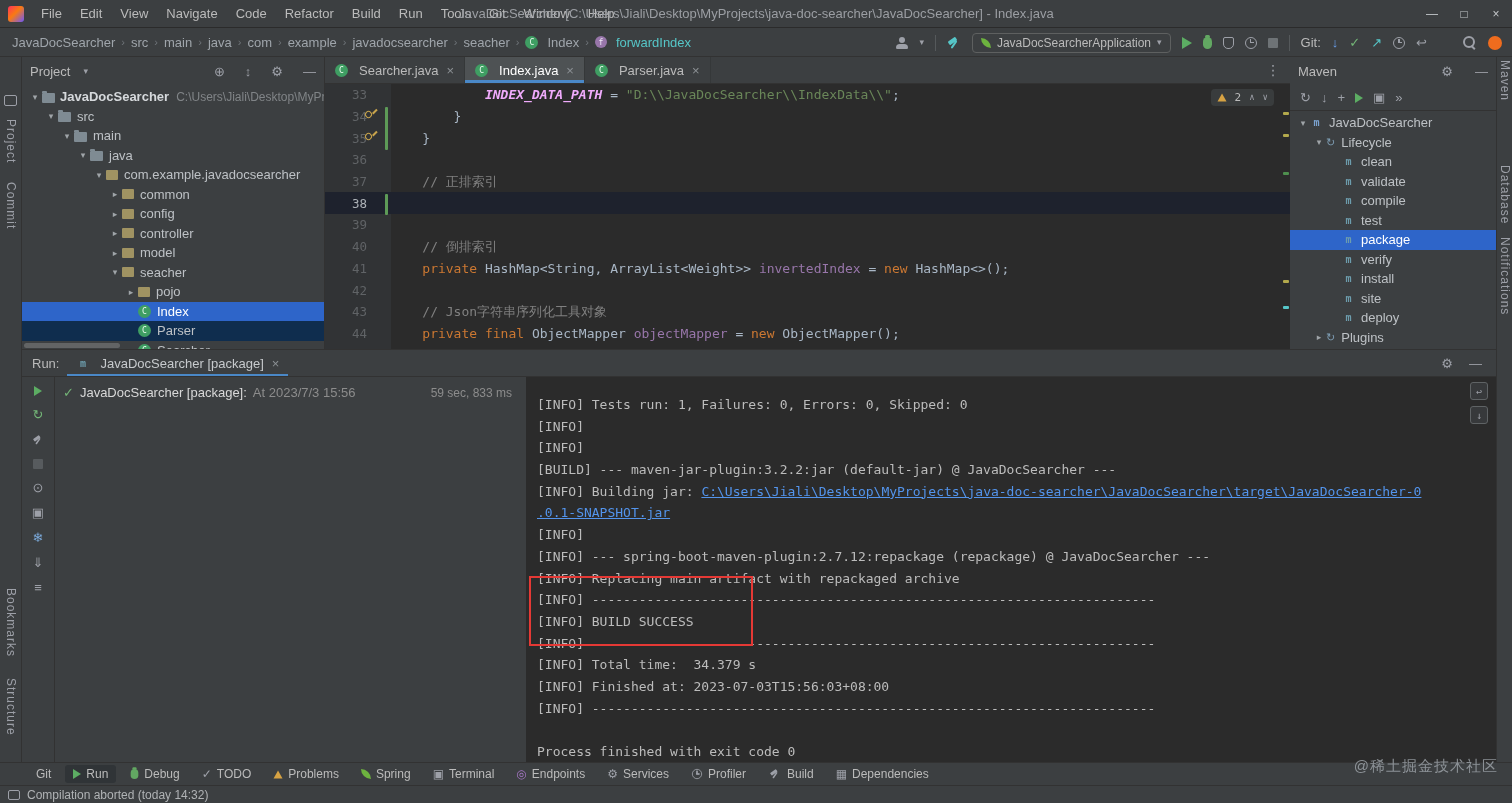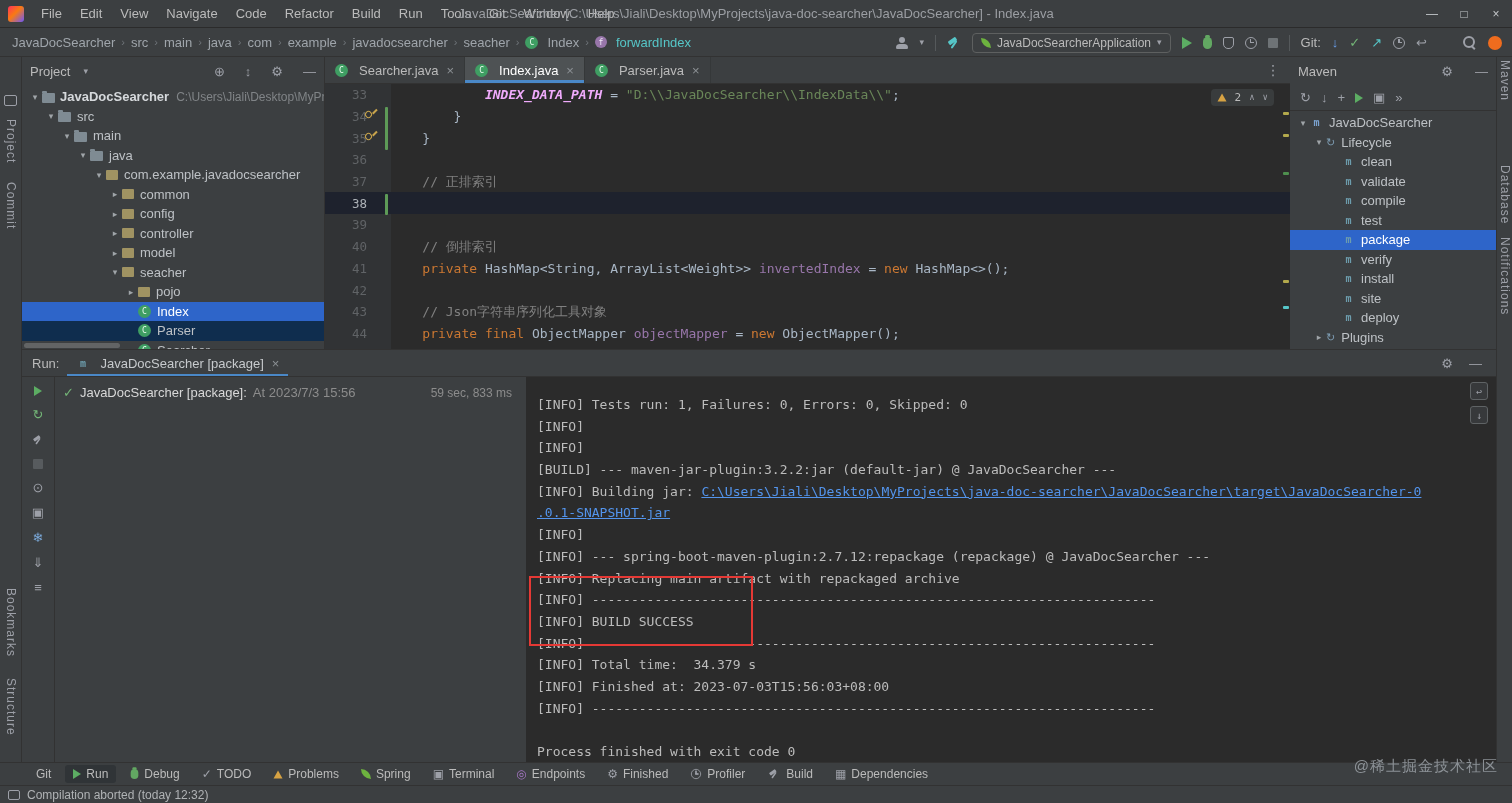--- a/index.html
+++ b/index.html
@@ -589,36 +589,36 @@
     <div class="tw-item">
       <span class="glyph g12">▣</span>
       <span>Terminal</span>
     </div>
     <div class="tw-item">
       <span class="glyph g12 purple">◎</span>
       <span>Endpoints</span>
     </div>
     <div class="tw-item">
       <span class="glyph g12">⚙</span>
-      <span>Finished</span>
+      <span>Services</span>
     </div>
     <div class="tw-item">
       <span class="i-clock sm"></span>
       <span>Profiler</span>
     </div>
     <div class="tw-item">
       <span class="i-hammer gray sm"></span>
       <span>Build</span>
     </div>
     <div class="tw-item">
       <span class="glyph g12">▦</span>
       <span>Dependencies</span>
     </div>
   </div>
 
 <div id="statusbar">
   <div id="status-left">
     <span class="status-icon"></span>
-    <span>Compilation aborted (today 12:32)</span>
+    <span>Compilation aborted (today 14:32)</span>
   </div>
 </div>
 
 <div id="watermark">@稀土掘金技术社区</div>
 
 </body></html>

